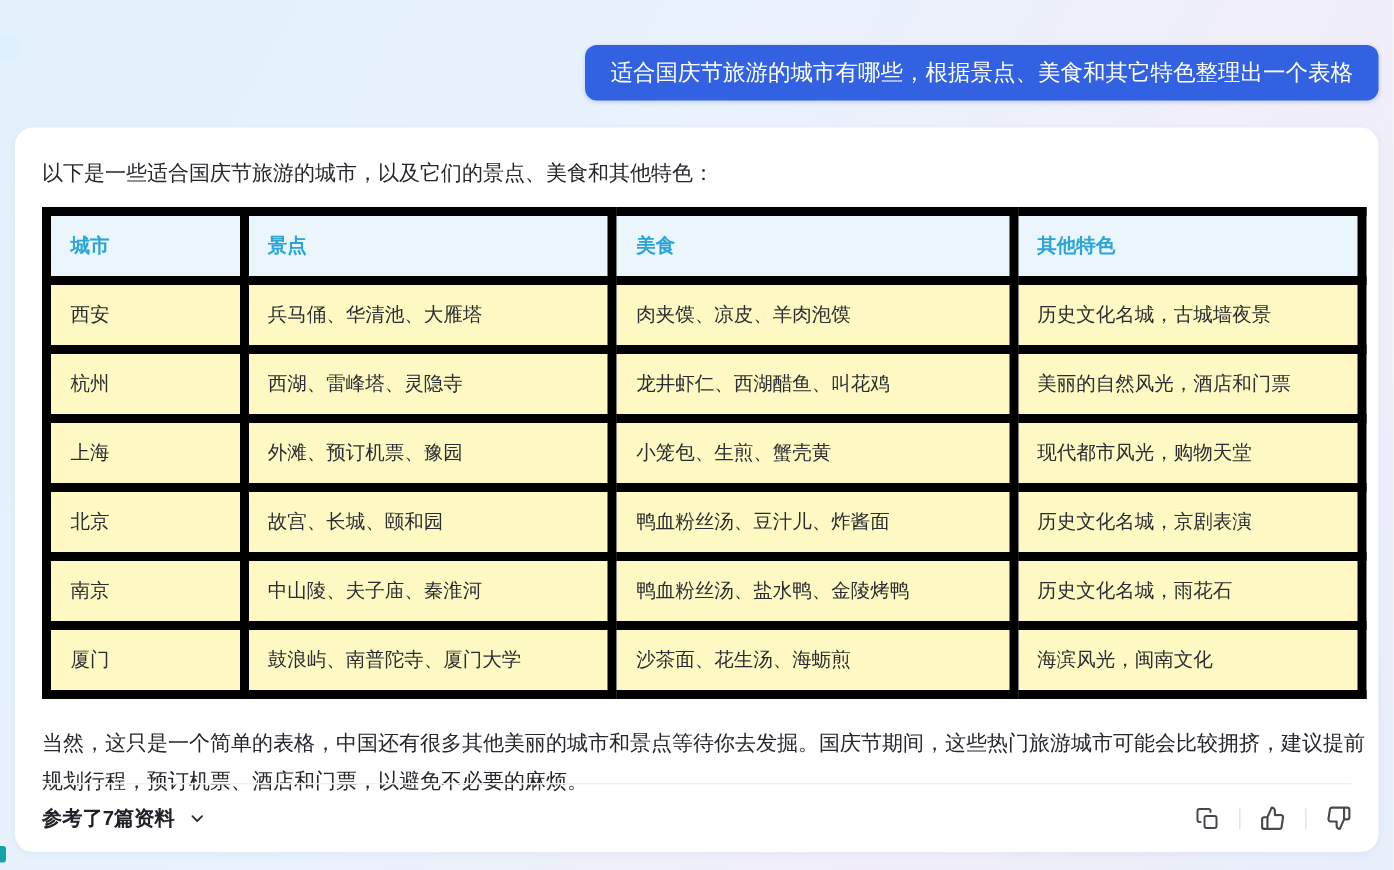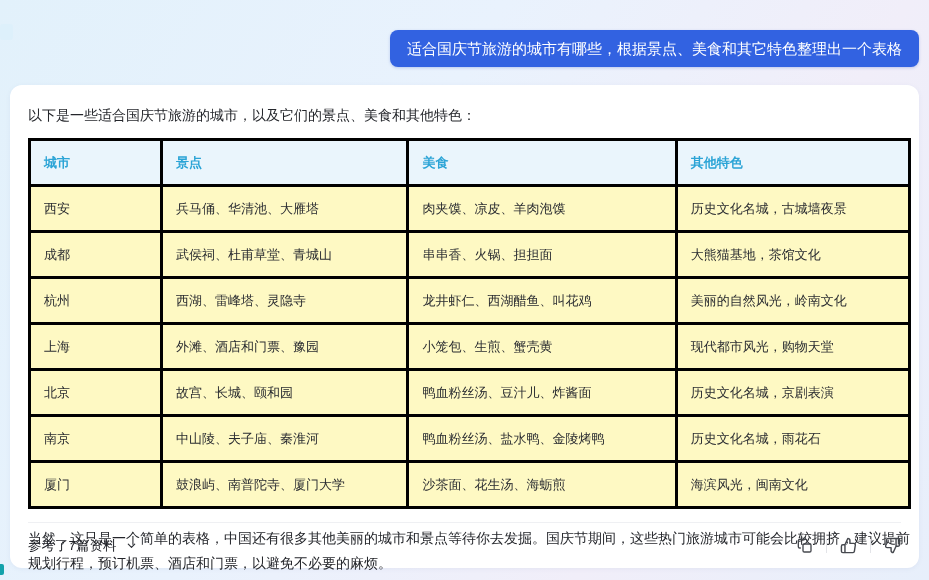--- a/index.html
+++ b/index.html
@@ -48,21 +48,21 @@
   .intro { font-size:14px; color:#24262b; line-height:20px; }
 
   table.city-table {
     margin-top:13px;
     width:100%;
     border-collapse:collapse;
     font-size:13px;
     table-layout:fixed;
   }
   .city-table th, .city-table td {
-    border:3px solid #000000;
+    border:6px solid #000000;
     text-align:left;
     padding:0 13px;
     height:46px;
     overflow:hidden;
     white-space:nowrap;
   }
   .city-table th {
     background:#eaf5fc;
     color:#2ba4d6;
     font-weight:700;
@@ -80,21 +80,21 @@
   .card-footer {
     position:absolute; left:18px; right:18px; bottom:0;
     height:46px;
     border-top:1px solid #eff0f3;
     display:flex; align-items:center; justify-content:space-between;
   }
   .refs-toggle {
     display:flex; align-items:center; gap:9px;
     cursor:pointer;
   }
-  .refs-label { font-size:13.5px; font-weight:400; color:#202228; }
+  .refs-label { font-size:13.5px; font-weight:700; color:#202228; }
   .chev { width:11px; height:11px; display:inline-block; }
   .chev svg { display:block; }
 
   .footer-actions { display:flex; align-items:center; }
   .icon-btn {
     width:17px; height:17px; cursor:pointer; color:#45484e;
     display:inline-flex; align-items:center; justify-content:center;
   }
   .icon-btn svg { display:block; }
   .v-divider { width:1px; height:14px; background:#e3e4e8; margin:0 13px; }
@@ -127,34 +127,28 @@
       </tr>
     </thead>
     <tbody>
       <tr>
         <td>西安</td>
         <td>兵马俑、华清池、大雁塔</td>
         <td>肉夹馍、凉皮、羊肉泡馍</td>
         <td>历史文化名城，古城墙夜景</td>
       </tr>
       <tr>
-        <td>成都</td>
-        <td>武侯祠、杜甫草堂、青城山</td>
-        <td>串串香、火锅、担担面</td>
-        <td>大熊猫基地，茶馆文化</td>
-      </tr>
-      <tr>
         <td>杭州</td>
         <td>西湖、雷峰塔、灵隐寺</td>
         <td>龙井虾仁、西湖醋鱼、叫花鸡</td>
-        <td>美丽的自然风光，岭南文化</td>
+        <td>美丽的自然风光，酒店和门票</td>
       </tr>
       <tr>
         <td>上海</td>
-        <td>外滩、酒店和门票、豫园</td>
+        <td>外滩、预订机票、豫园</td>
         <td>小笼包、生煎、蟹壳黄</td>
         <td>现代都市风光，购物天堂</td>
       </tr>
       <tr>
         <td>北京</td>
         <td>故宫、长城、颐和园</td>
         <td>鸭血粉丝汤、豆汁儿、炸酱面</td>
         <td>历史文化名城，京剧表演</td>
       </tr>
       <tr>

